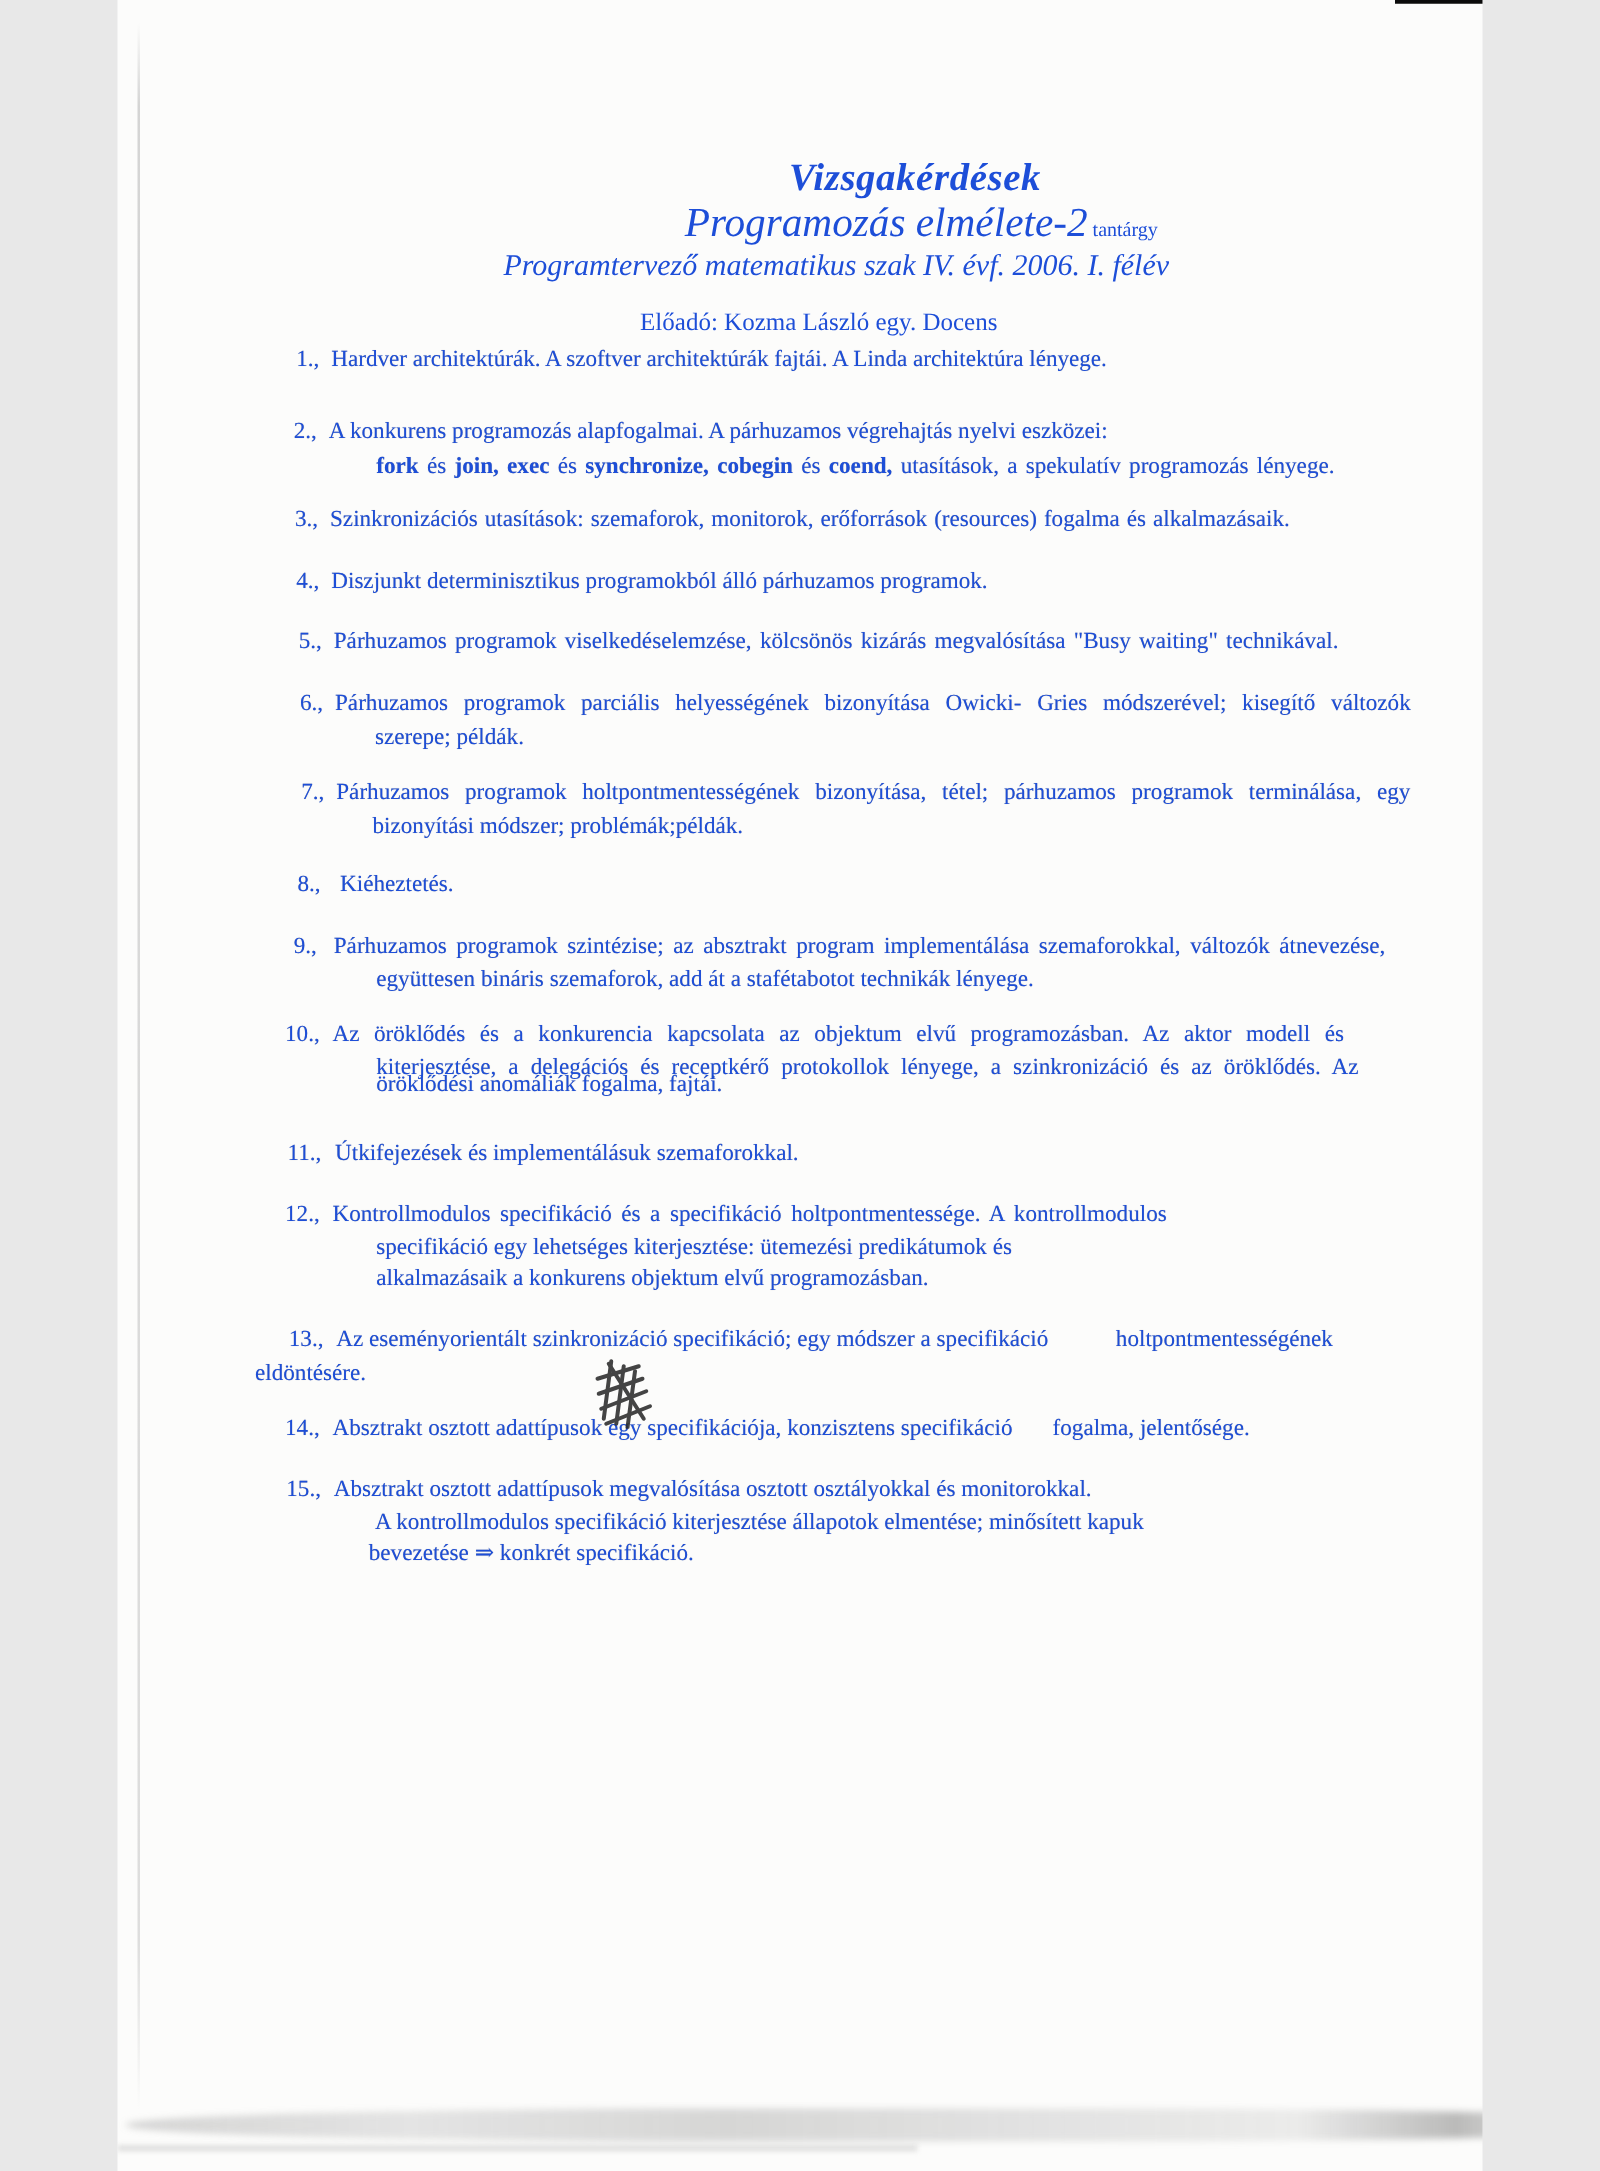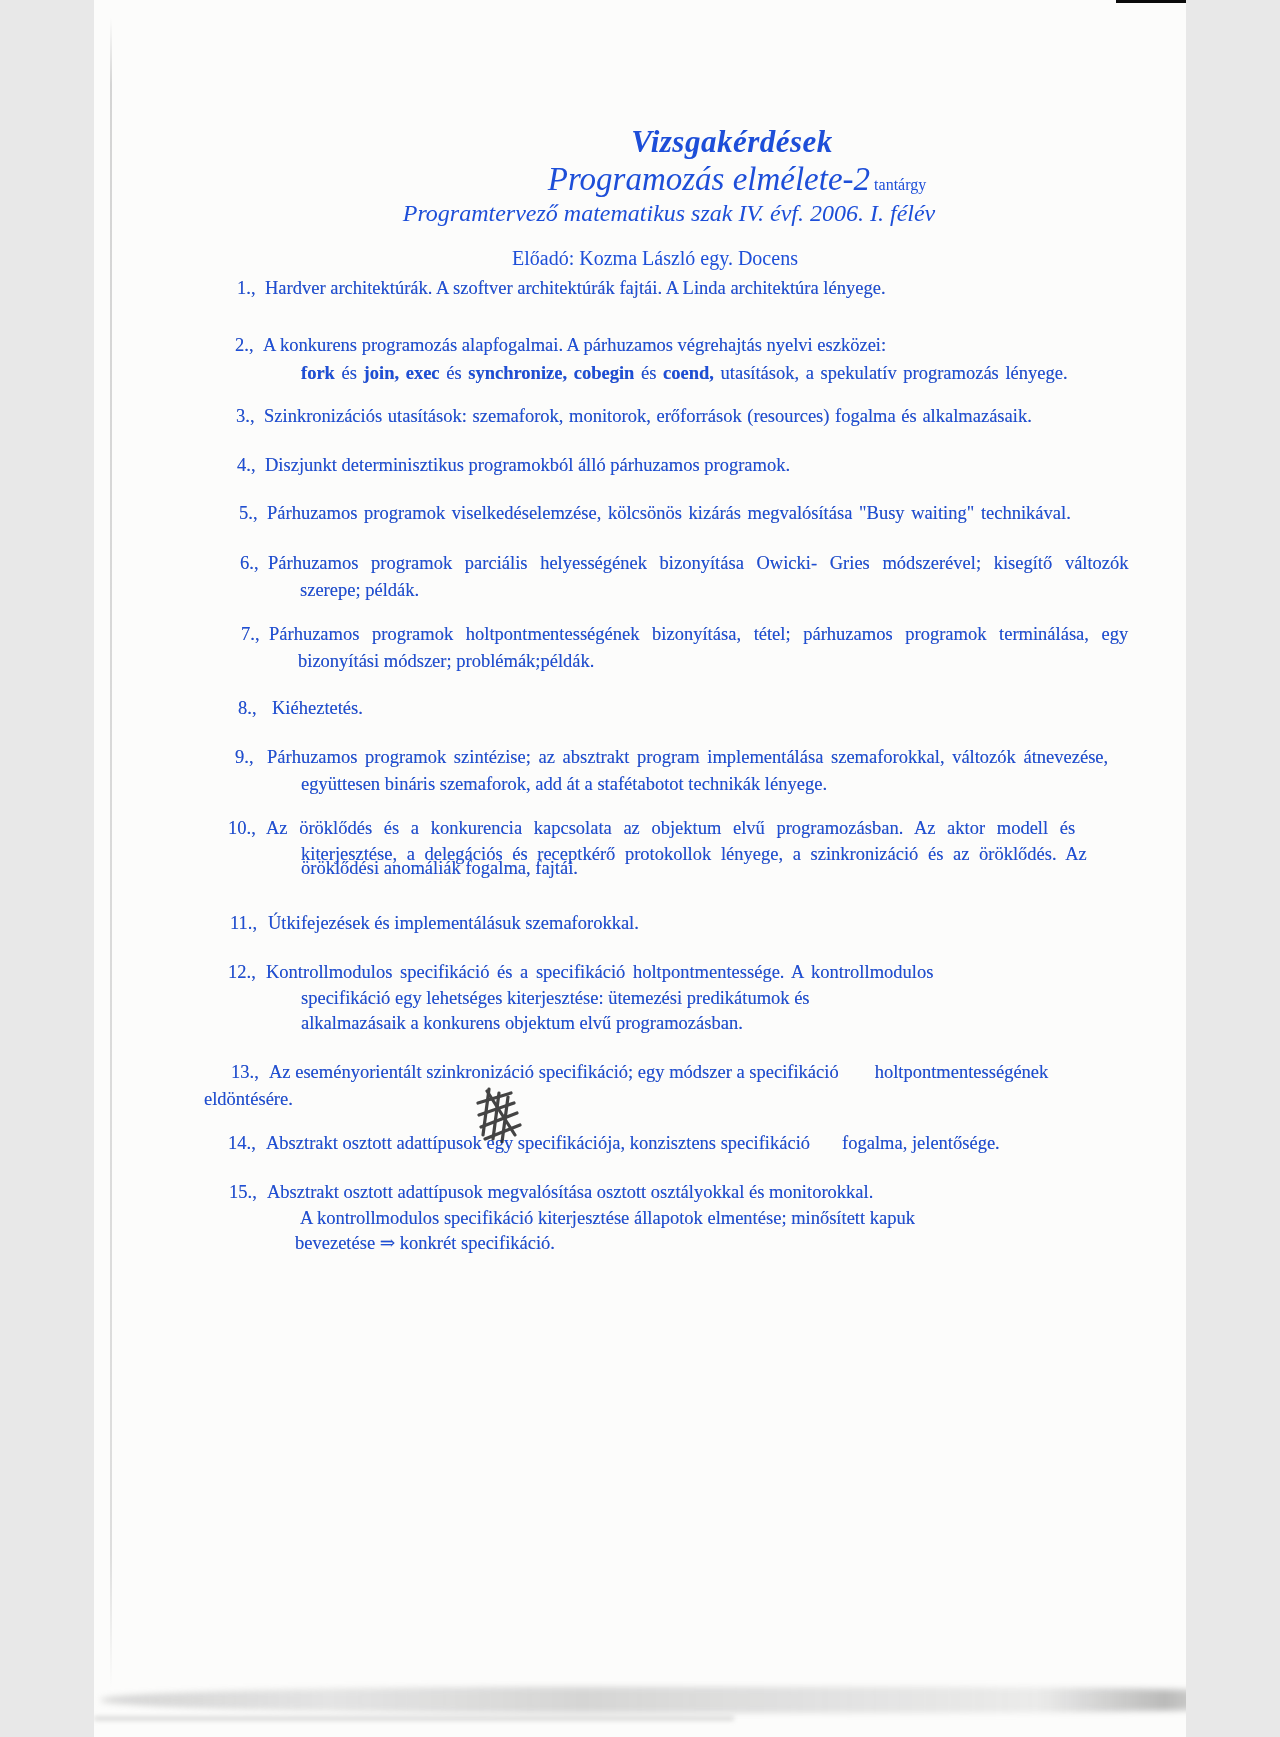--- a/index.html
+++ b/index.html
@@ -45,21 +45,21 @@
 
   
   .q{position:absolute;}
   .line{position:absolute;left:0;white-space:nowrap;font-size:18.5px;line-height:24px;
         text-shadow:0 0 .6px rgba(45,45,45,.4);}
   .num{display:inline-block;width:28px;}
   .num.w2{width:38px;}
   .b{font-weight:bold;}
   .ws1{word-spacing:1px;}.ws2{word-spacing:2px;}.ws3{word-spacing:3px;}
   .ws5{word-spacing:5px;}.ws7{word-spacing:7px;}.ws8{word-spacing:8px;}
-  .gap30{}.gap32{margin-left:32px;}.gap45{margin-left:36px;}
+  .gap30{}.gap32{margin-left:32px;}.gap45{margin-left:54px;}
 
   #q1{top:276px;left:143px;}
   #q2{top:333px;left:141px;}
   #q3{top:404px;left:142px;}
   #q4{top:453px;left:143px;}
   #q5{top:501px;left:145px;}
   #q6{top:551px;left:146px;}
   #q7{top:622px;left:147px;}
   #q8{top:696px;left:144px;}
   #q9{top:745px;left:141px;}

